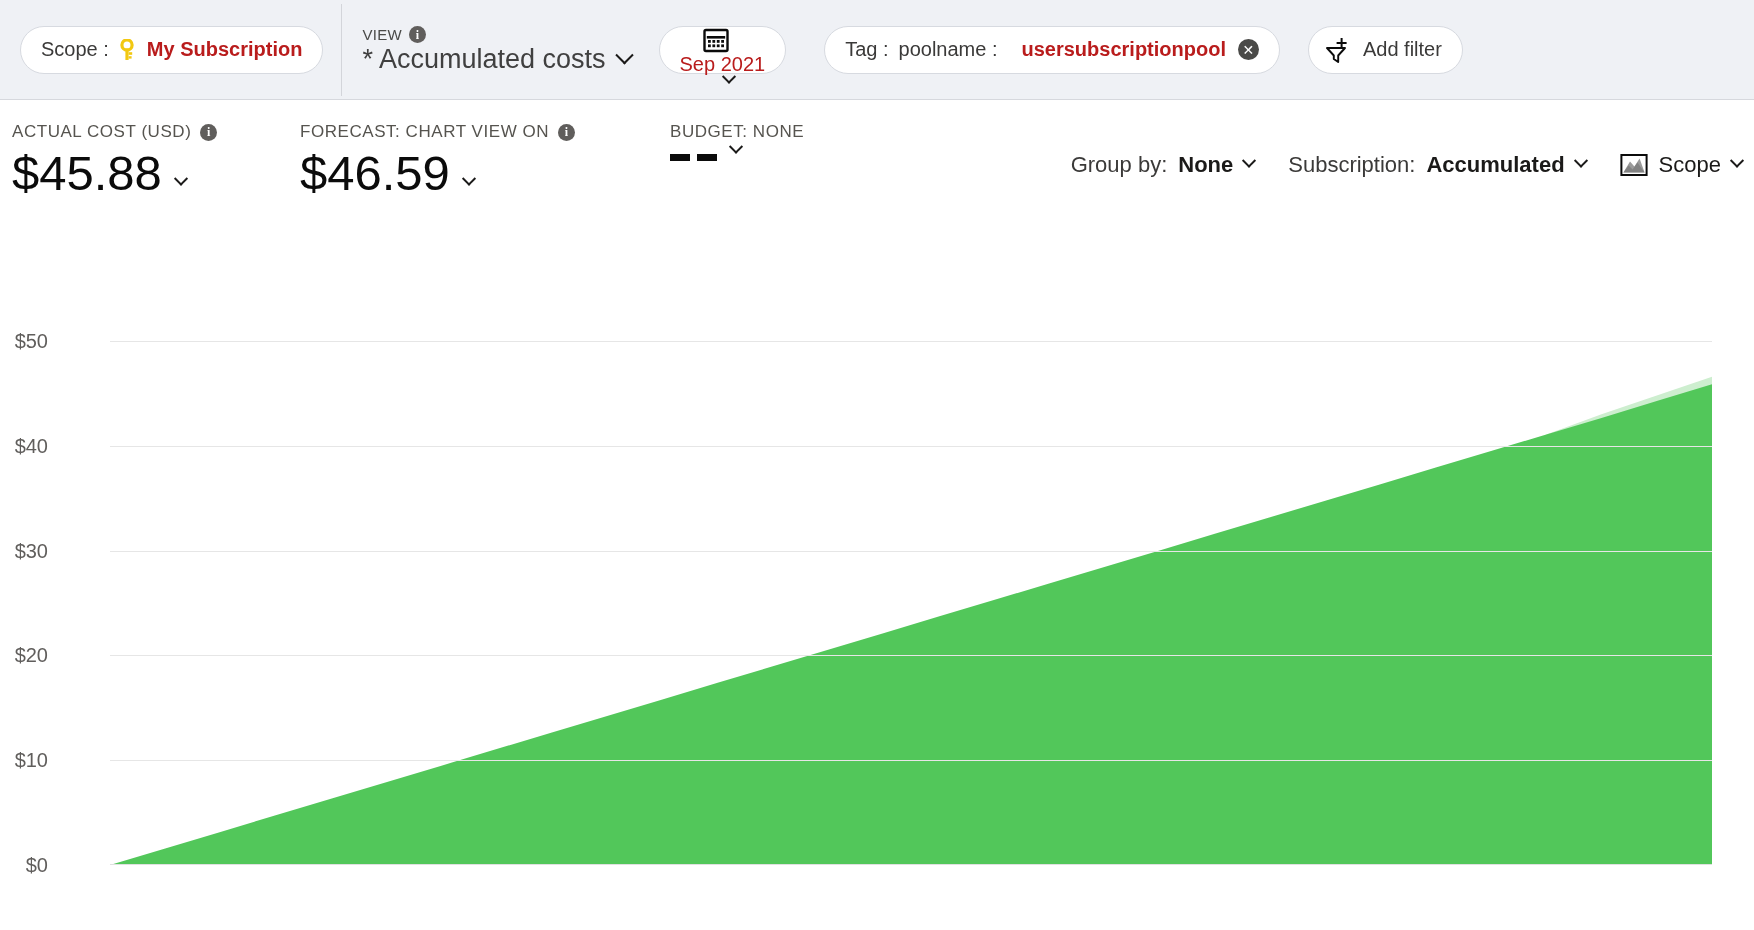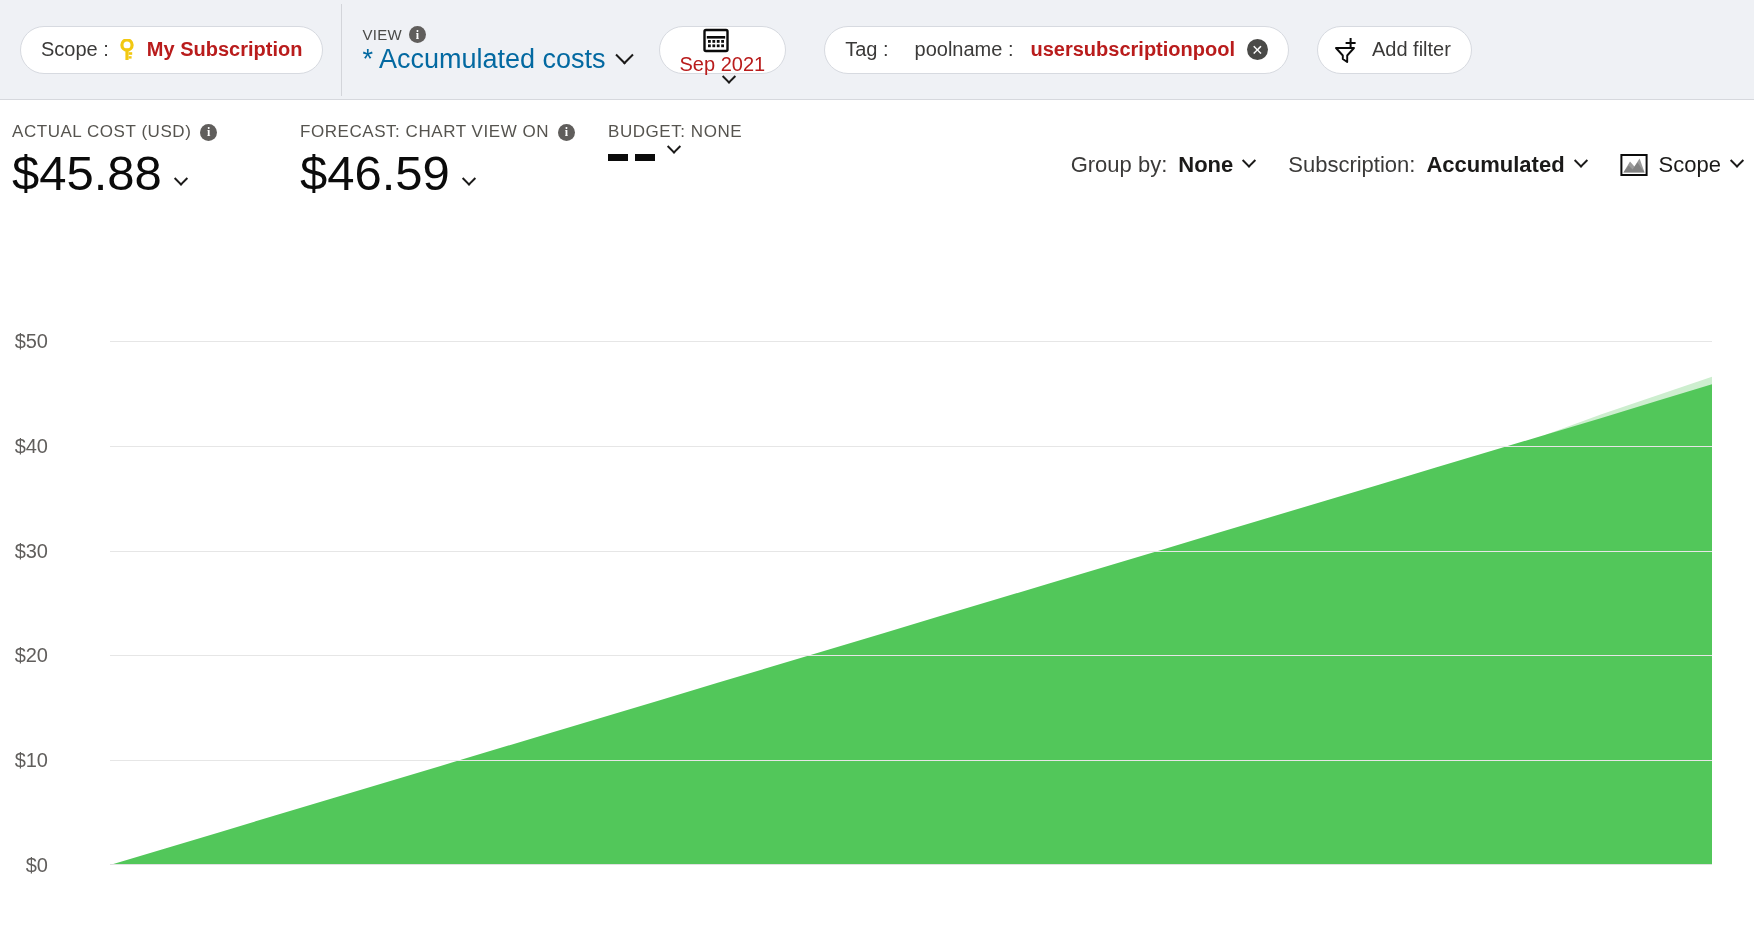--- a/index.html
+++ b/index.html
@@ -59,21 +59,21 @@
     font-size: 15px;
     letter-spacing: .3px;
     color: #4a4a48;
     display: flex;
     align-items: center;
     gap: 7px;
     margin-bottom: 1px;
   }
   .view-value {
     font-size: 27px;
-    color: #0369a1;
+    color: #404040;
     display: flex;
     align-items: center;
     gap: 12px;
     font-weight: 400;
   }
   .info-dot {
     width: 17px; height: 17px;
     border-radius: 50%;
     background: #605e5c;
     color: #fff;
@@ -154,21 +154,21 @@
     margin-bottom: 8px;
   }
   .dashes i {
     display:block;
     width: 20px; height: 7px;
     background: #0b0b0b;
   }
 
   .kpi-actual   { left: 12px;  top: 30px; }
   .kpi-forecast { left: 300px; top: 30x; top: 30px; }
-  .kpi-budget   { left: 608px; top: 30px; }
+  .kpi-budget   { left: 670px; top: 30px; }
 
   
   .selectors {
     position: absolute;
     right: 12px; top: 60px;
     display: flex;
     align-items: center;
     gap: 34px;
     font-size: 22px;
     color: #1b1a19;
@@ -271,22 +271,22 @@
             <rect x="18.2" y="17.4" width="2.8" height="2.8"></rect>
         </g>
       </svg>
     </span>
     <span class="lbl-strong" style="font-weight:400">Sep 2021</span>
     <span class="chev chev-sm" style="margin-left:14px"></span>
   </div>
 
   <div class="pill pill-tag">
     <span class="lbl-soft">Tag :</span>
-    <span class="lbl-soft" style="margin-left:26px">poolname :</span>
-    <span class="lbl-strong" style="margin-left:17px">usersubscriptionpool</span>
+    <span class="lbl-soft" style="margin-left:10px">poolname :</span>
+    <span class="lbl-strong" style="margin-left:24px">usersubscriptionpool</span>
     <span class="clear-btn">✕</span>
   </div>
 
   <div class="pill pill-addfilter">
     <span class="filter-icon">
       <svg width="30" height="30" viewBox="0 0 30 30">
         <path d="M4 13 L22 13 L15.2 20.5 L15.2 27 L10.8 24 L10.8 20.5 Z" fill="none" stroke="#0b0b0b" stroke-width="1.9" stroke-linejoin="round"></path>
         <rect x="17.6" y="3" width="2" height="10" fill="#0b0b0b"></rect>
         <rect x="13.6" y="7" width="10" height="2" fill="#0b0b0b"></rect>
       </svg>

